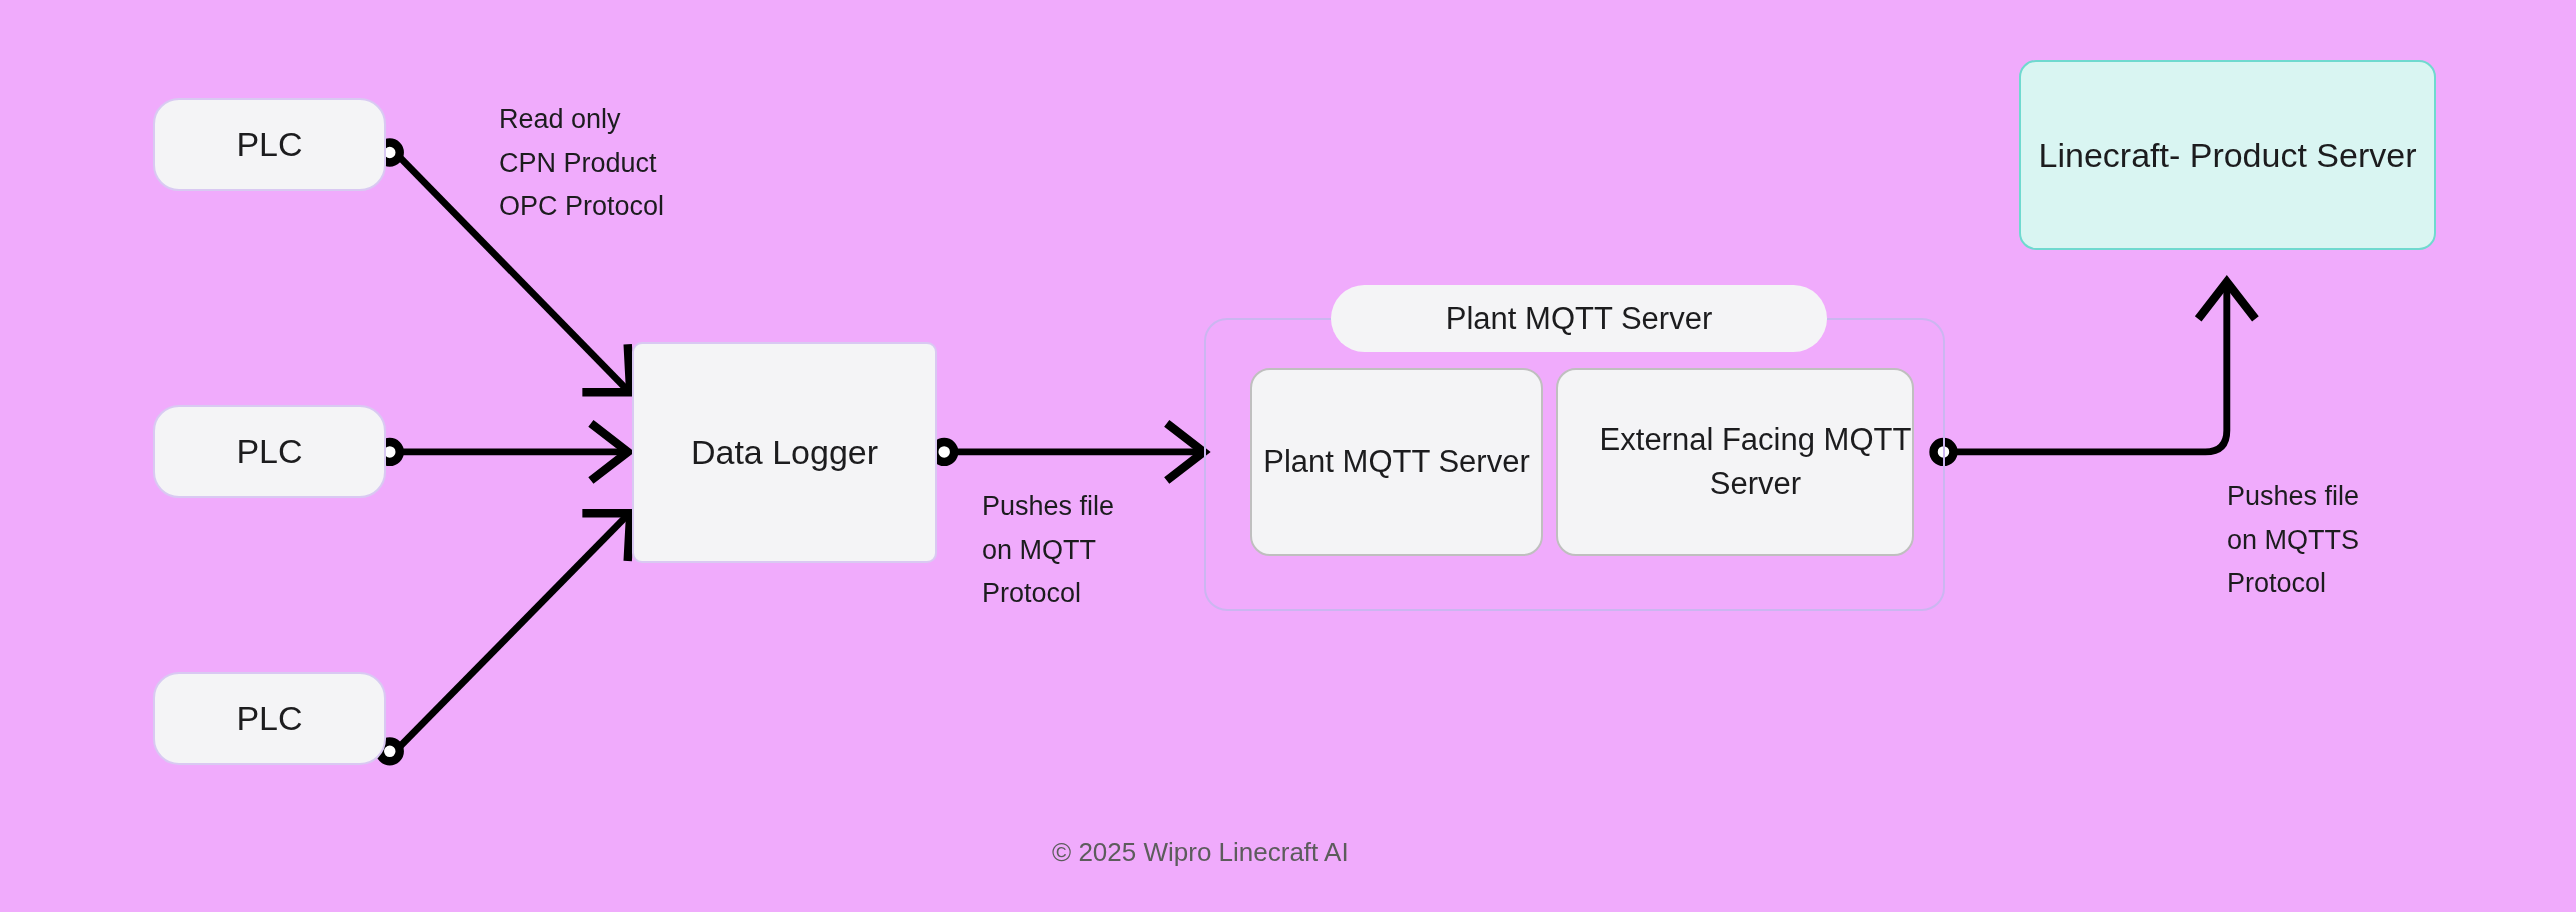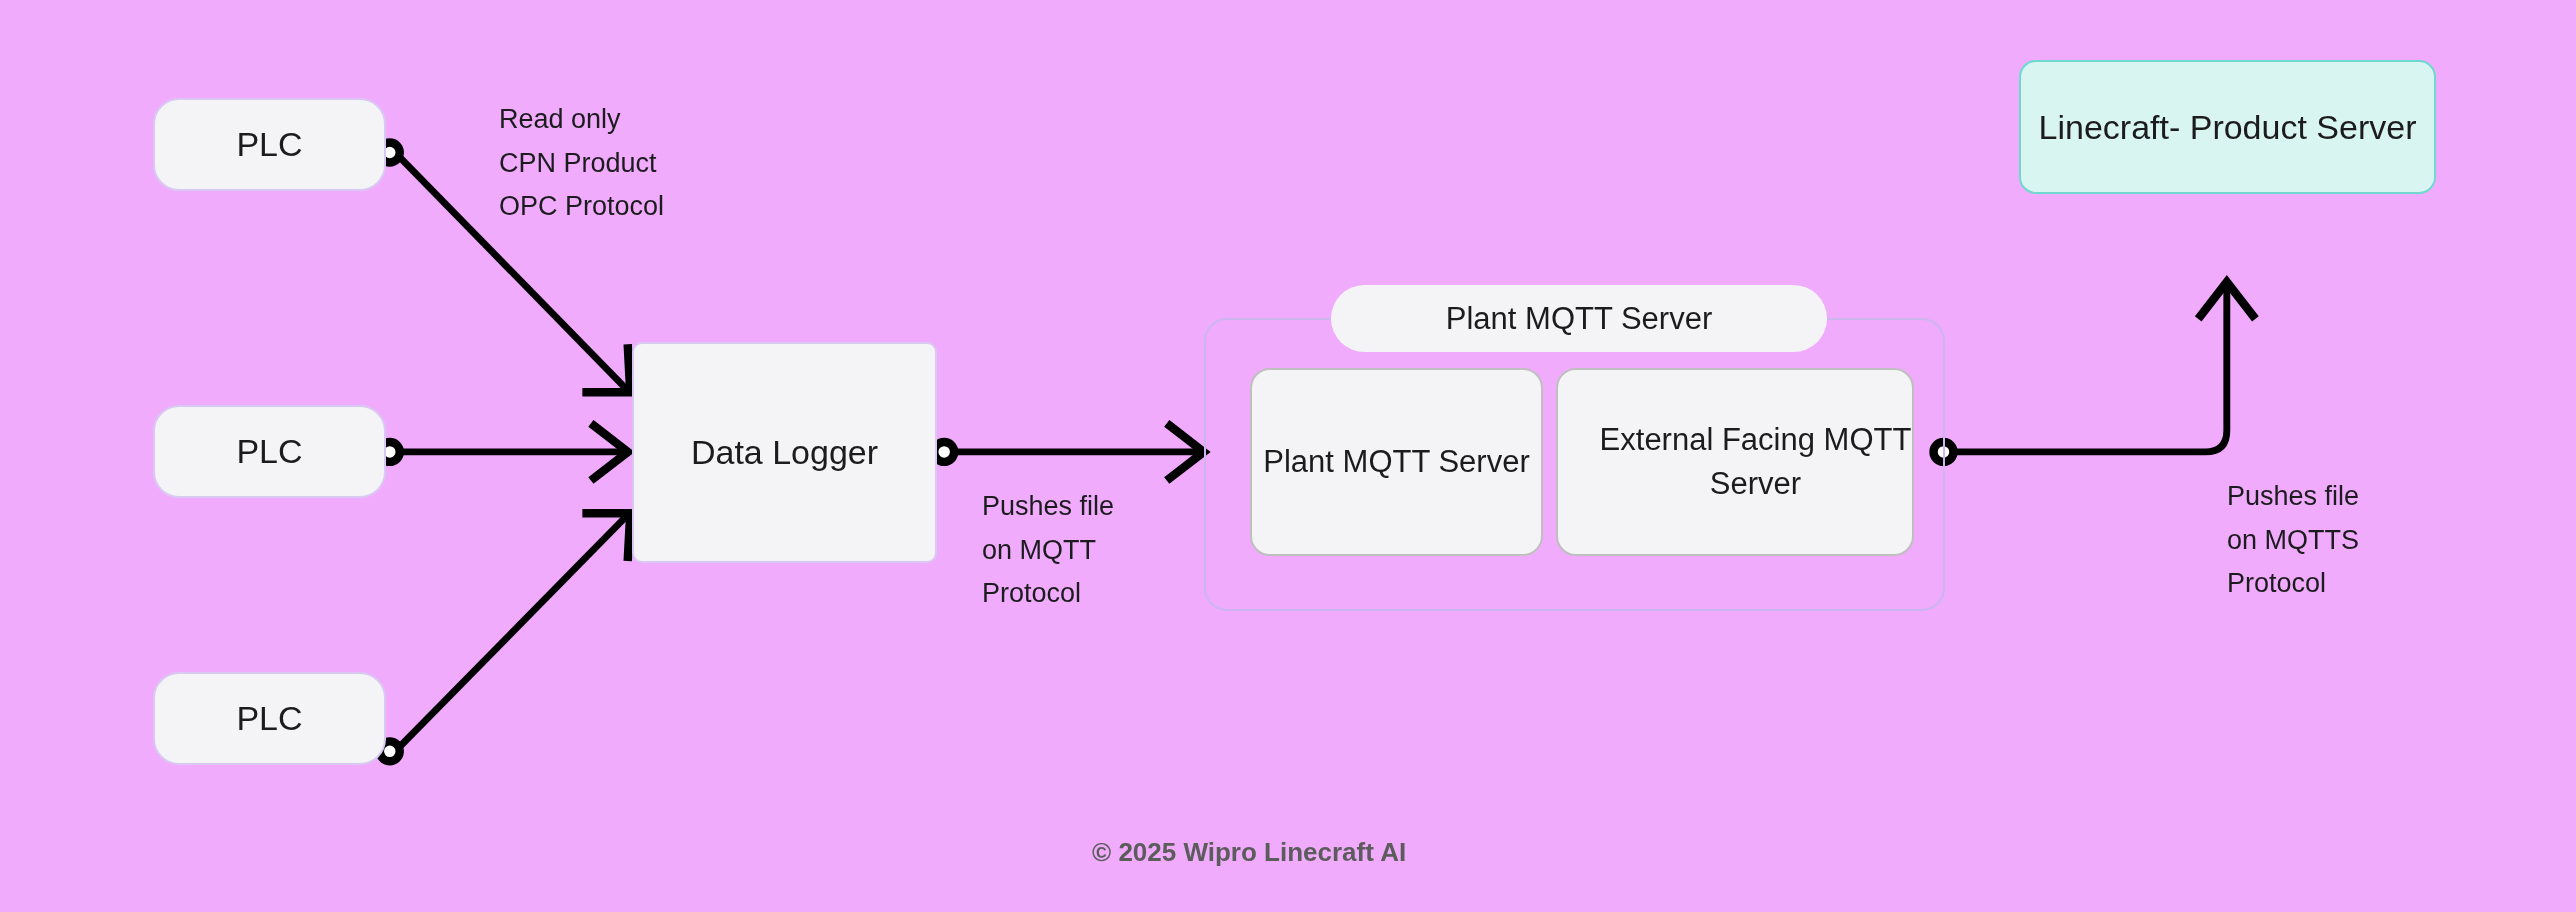--- a/index.html
+++ b/index.html
@@ -44,21 +44,21 @@
 
   .node.logger {
     width: 305px;
     height: 221px;
     font-size: 34px;
     border-radius: 10px;
   }
 
   .node.linecraft {
     width: 417px;
-    height: 134px;
+    height: 190px;
     font-size: 34px;
     background: #d9f5f2;
     border: 2.3px solid #6fd9cf;
     border-radius: 17px;
   }
 
   
   .cluster {
     position: absolute;
     box-sizing: border-box;
@@ -213,16 +213,16 @@
 OPC Protocol</div>
 
   <div class="label" style="left:982px; top:485px;">Pushes file
 on MQTT
 Protocol</div>
 
   <div class="label" style="left:2227px; top:475px;">Pushes file
 on MQTTS
 Protocol</div>
 
-  <div class="footer" style="left:1092px; top:837px;font-weight:bold;">© 2025 Wipro Linecraft AI</div>
+  <div class="footer" style="left:1052px; top:837px;">© 2025 Wipro Linecraft AI</div>
 
 </div>
 
 
 </body></html>

